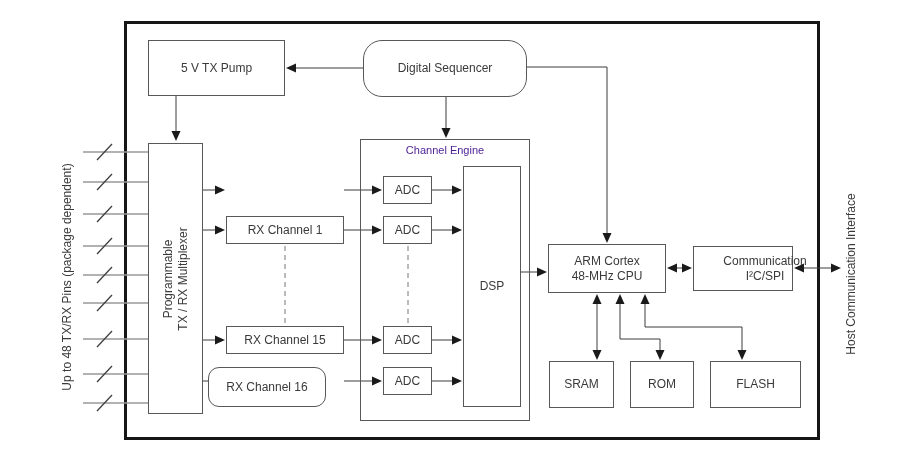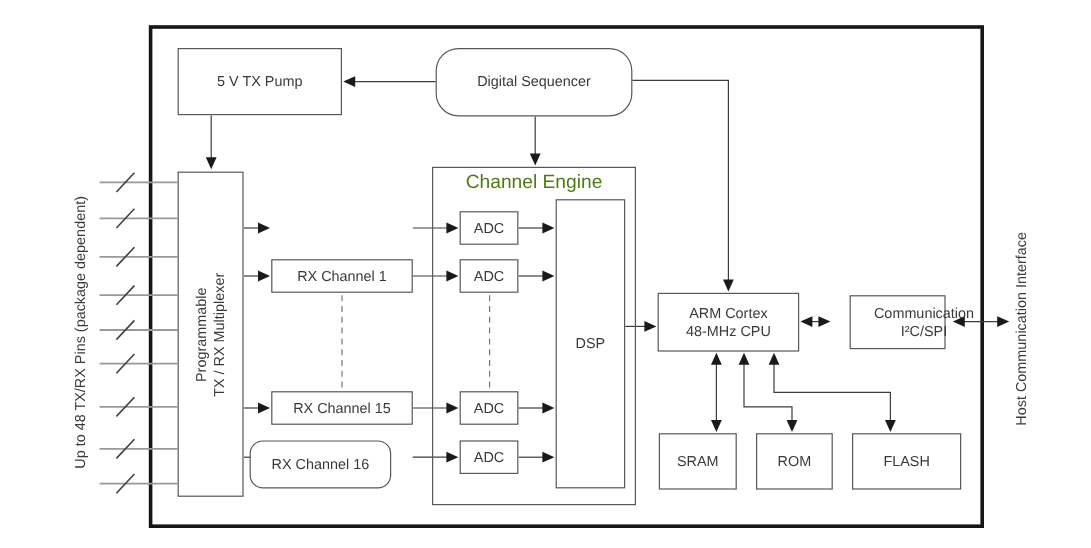--- a/index.html
+++ b/index.html
@@ -7,40 +7,40 @@
        font-family:"Liberation Sans","DejaVu Sans",sans-serif;color:#3a3a3a;}
   .stage{position:absolute;left:0;top:0;width:909px;height:457px;}
   svg.connectors{position:absolute;left:0;top:0;z-index:1;}
   .chip{position:absolute;left:124px;top:21px;width:696px;height:419px;
         border:3px solid #161616;box-sizing:border-box;z-index:0;background:#fff;}
   .box{position:absolute;border:1px solid #585858;background:#ffffff;box-sizing:border-box;
        display:flex;align-items:center;justify-content:center;text-align:center;
        font-size:12px;line-height:1.22;color:#3a3a3a;z-index:2;}
   .box.container{z-index:1;background:transparent;}
   .twoline span{display:block;}
-  .toplabel{position:absolute;z-index:2;font-size:16px;text-align:center;color:#4d7c0f;}
+  .toplabel{position:absolute;z-index:2;font-size:11px;text-align:center;color:#4c1d95;}
   .vlabel{position:absolute;white-space:nowrap;font-size:12px;color:#3a3a3a;z-index:3;
           transform:translate(-50%,-50%) rotate(-90deg);text-align:center;}
   
   .b-txpump{left:148px;top:40px;width:137px;height:56px;}
   .b-seq{left:363px;top:40px;width:164px;height:57px;border-radius:19px;}
   .b-mux{left:148px;top:143px;width:55px;height:271px;}
   .b-chaneng{left:360px;top:139px;width:170px;height:282px;}
   .l-chaneng{left:360px;top:144px;width:170px;}
   .b-rx0{left:226px;top:176px;width:118px;height:28px;}
   .b-rx1{left:226px;top:216px;width:118px;height:28px;}
   .b-rx15{left:226px;top:326px;width:118px;height:28px;}
   .b-rx16{left:208px;top:367px;width:118px;height:40px;border-radius:11px;}
   .b-adc0{left:383px;top:176px;width:49px;height:28px;}
   .b-adc1{left:383px;top:216px;width:49px;height:28px;}
   .b-adc2{left:383px;top:326px;width:49px;height:28px;}
   .b-adc3{left:383px;top:367px;width:49px;height:28px;}
   .b-dsp{left:463px;top:166px;width:58px;height:241px;}
   .b-cpu{left:548px;top:244px;width:118px;height:49px;}
-  .b-comm{left:708px;top:246px;width:80px;height:45px;padding-left:44px;}
+  .b-comm{left:693px;top:246px;width:100px;height:45px;padding-left:44px;}
   .b-sram{left:549px;top:361px;width:65px;height:47px;}
   .b-rom{left:630px;top:361px;width:64px;height:47px;}
   .b-flash{left:710px;top:361px;width:91px;height:47px;text-align:right;}
   .l-pins{left:67px;top:277px;}
   .l-host{left:851px;top:274px;}
   .muxlabel{line-height:15px;}
 </style>
 </head>
 <body>
 

